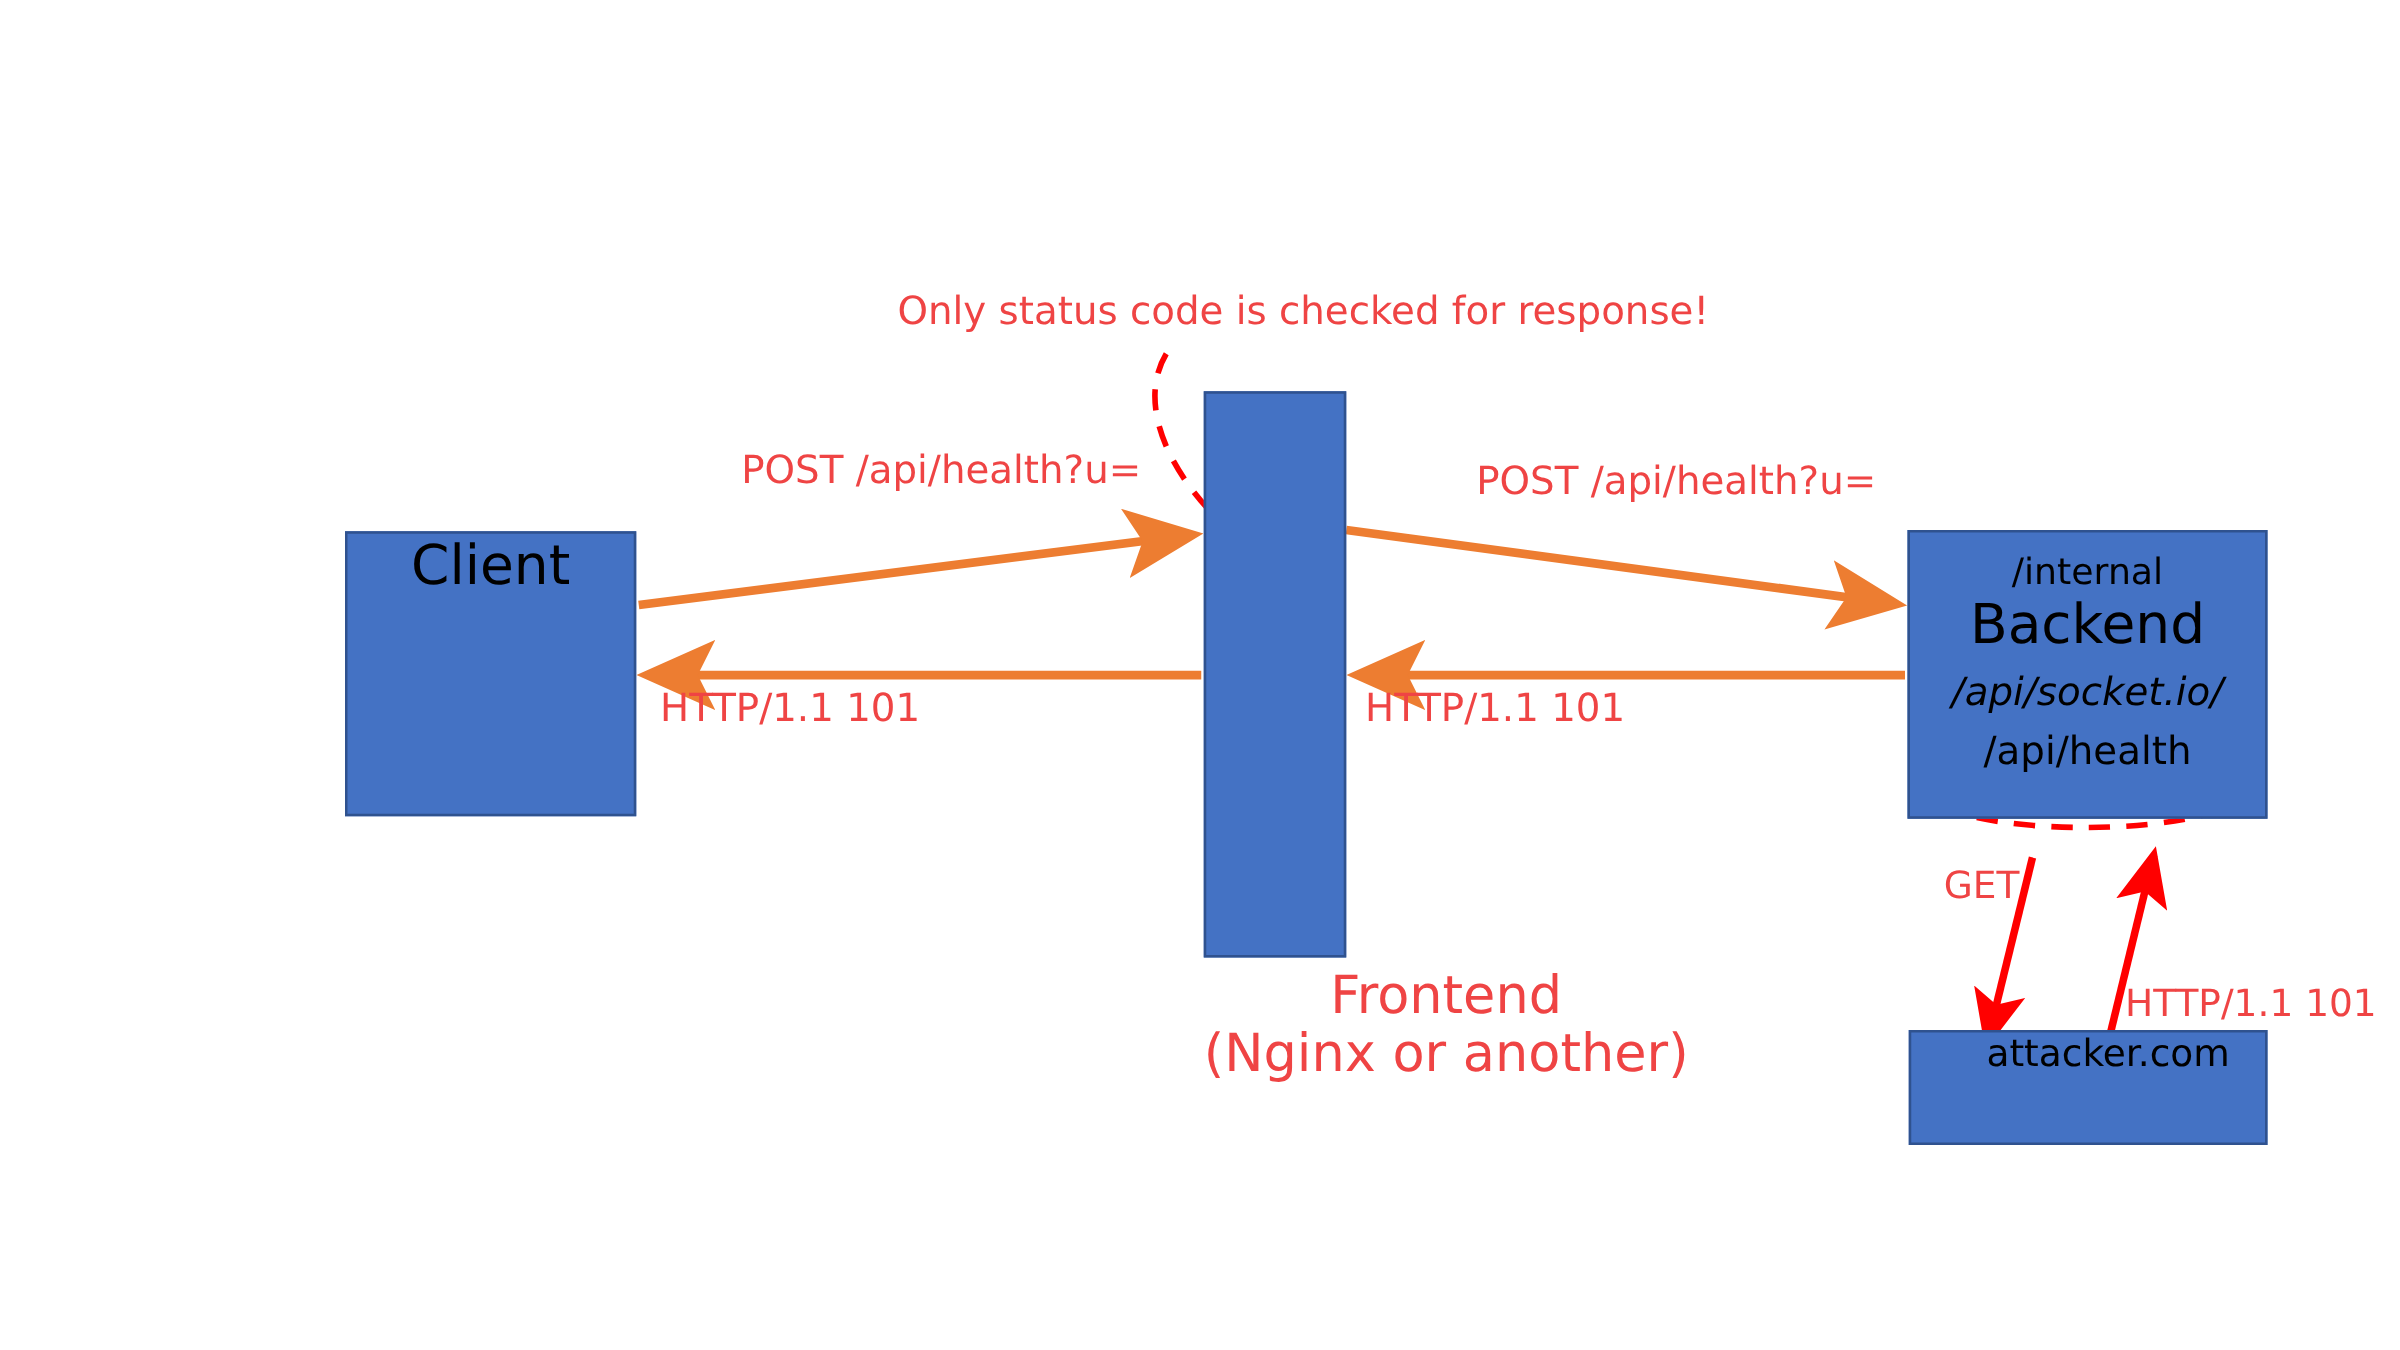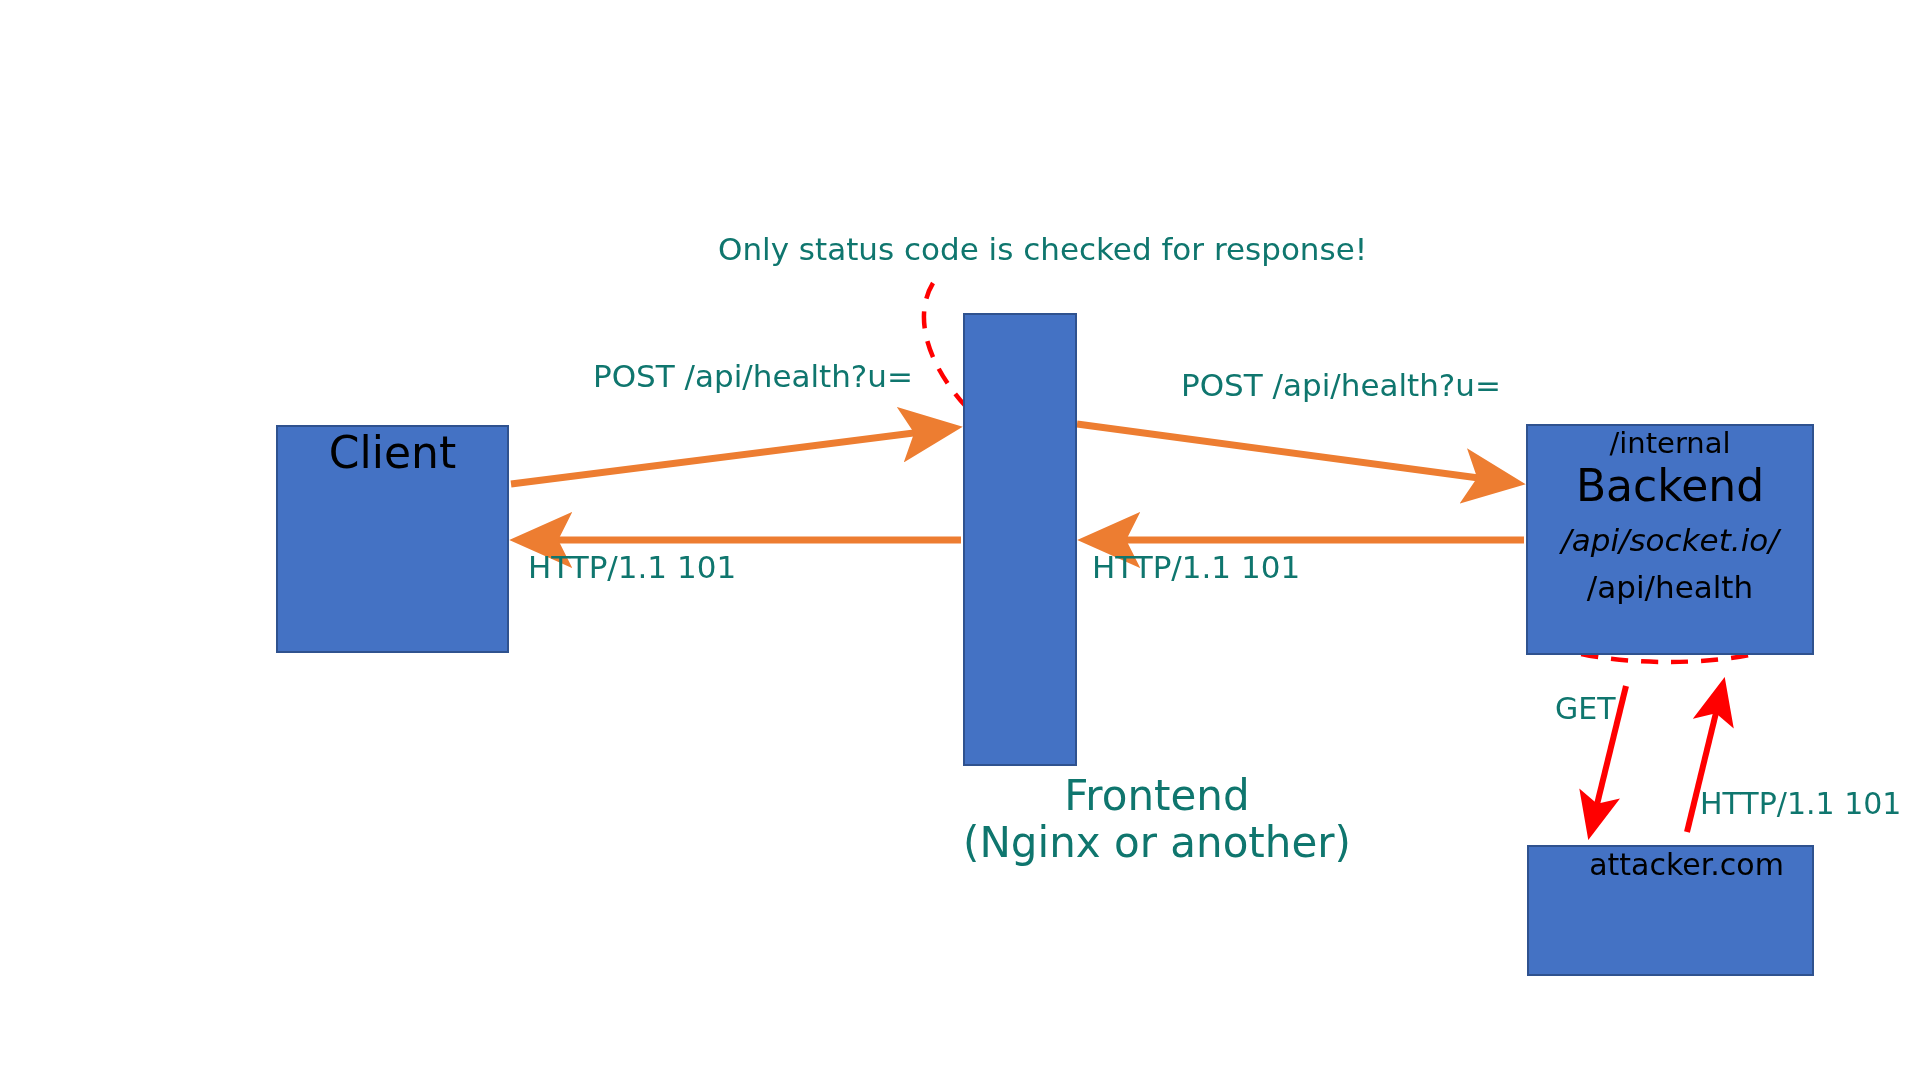--- a/index.html
+++ b/index.html
@@ -36,21 +36,21 @@
     border: 2px solid #2F528F;
     box-sizing: border-box;
     display: flex;
     flex-direction: column;
     align-items: center;
     color: #000000;
   }
   .lbl {
     position: absolute;
     white-space: nowrap;
-    color: #0f766e;
+    color: #ef4444;
     line-height: 1.05;
   }
 
   
   #client-node {
     left: 276px;
     top: 425px;
     width: 233px;
     height: 228px;
   }
@@ -68,32 +68,33 @@
     justify-content: center;
   }
 
   
   #backend-node {
     left: 1526px;
     top: 424px;
     width: 288px;
     height: 231px;
     justify-content: flex-start;
+    padding-top: 14px;
   }
   #backend-node .b-internal { font-size: 29px; margin-bottom: 4px; }
   #backend-node .b-title    { font-size: 44px; line-height: 1.0; margin-bottom: 16px; }
   #backend-node .b-socket   { font-size: 31px; line-height: 1.05; font-style: italic; }
   #backend-node .b-health   { font-size: 31px; line-height: 1.05; margin-top: 14px; }
 
   
   #attacker-node {
     left: 1527px;
-    top: 845px;
+    top: 824px;
     width: 287px;
-    height: 131px;
+    height: 92px;
     padding-left: 32px;
   }
   #attacker-node .node-title { font-size: 30px; }
 
   
   #note-status        { left: 718px;  top: 233px;  font-size: 31px; }
   #frontend-caption   { left: 963px;  top: 772px;  font-size: 42px; line-height: 1.12; text-align: center; }
   #label-post-left    { left: 593px;  top: 360px;  font-size: 31px; }
   #label-post-right   { left: 1181px; top: 369px;  font-size: 31px; }
   #label-101-left     { left: 528px;  top: 551px;  font-size: 31px; }

